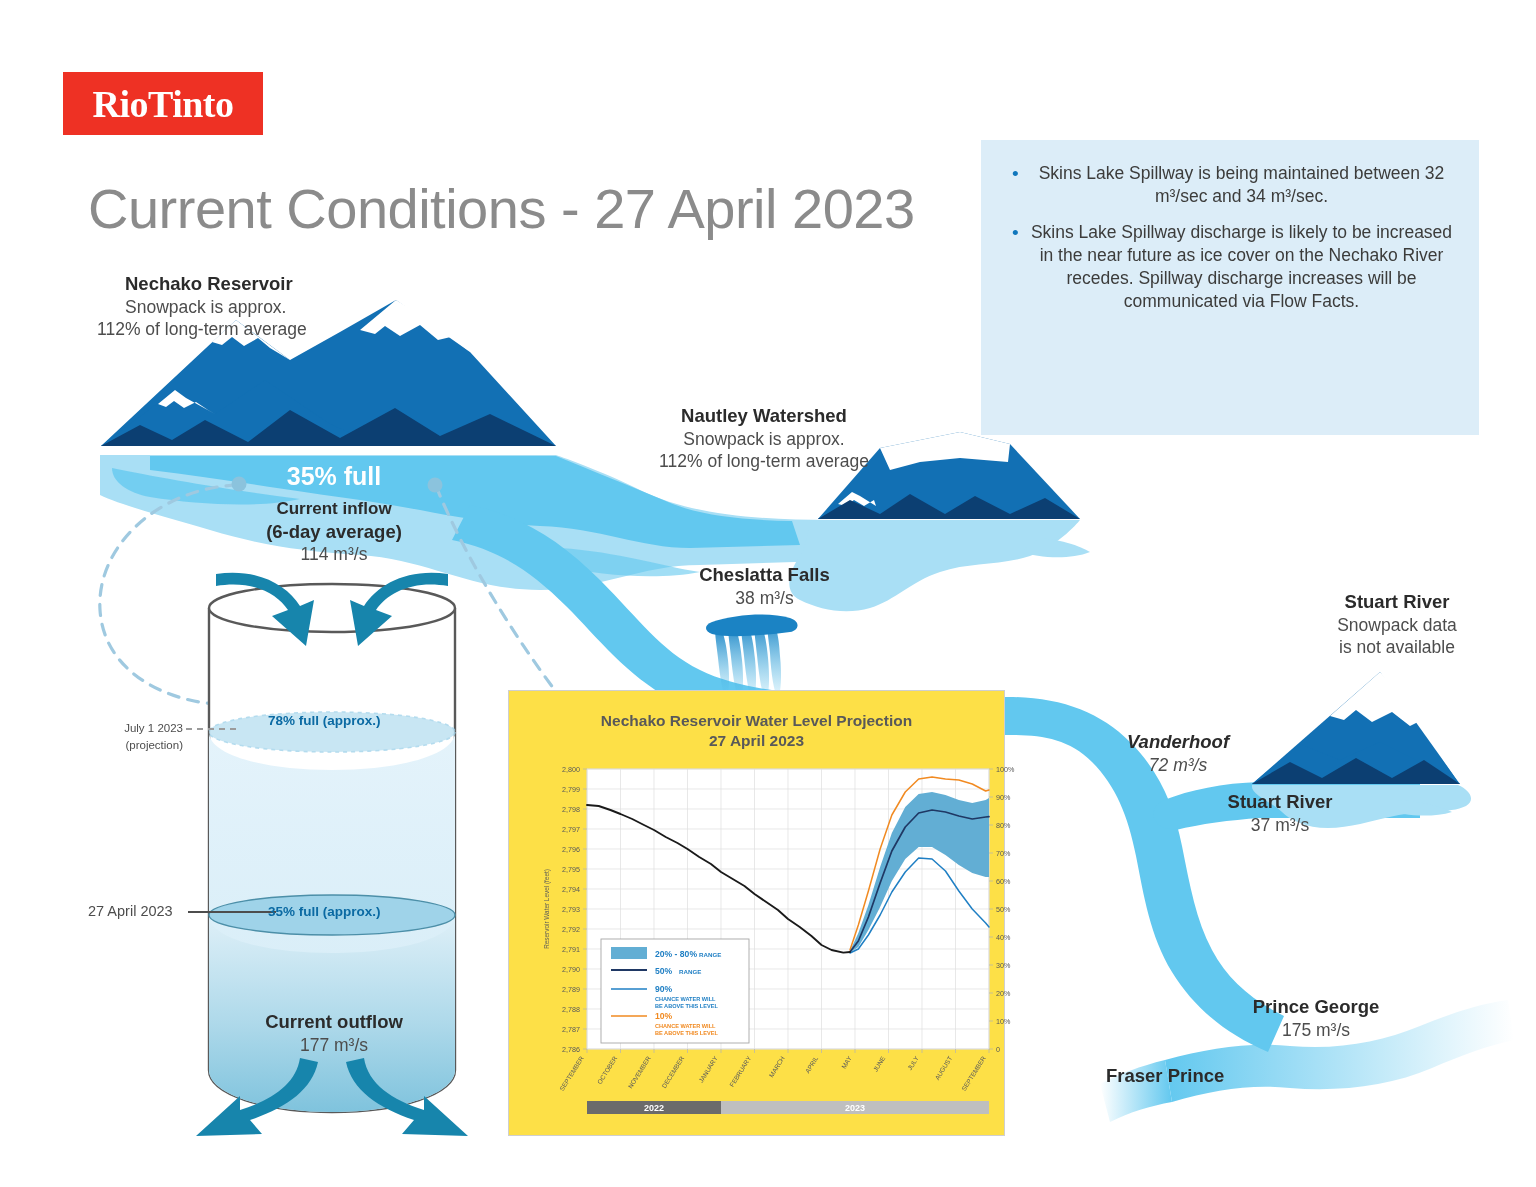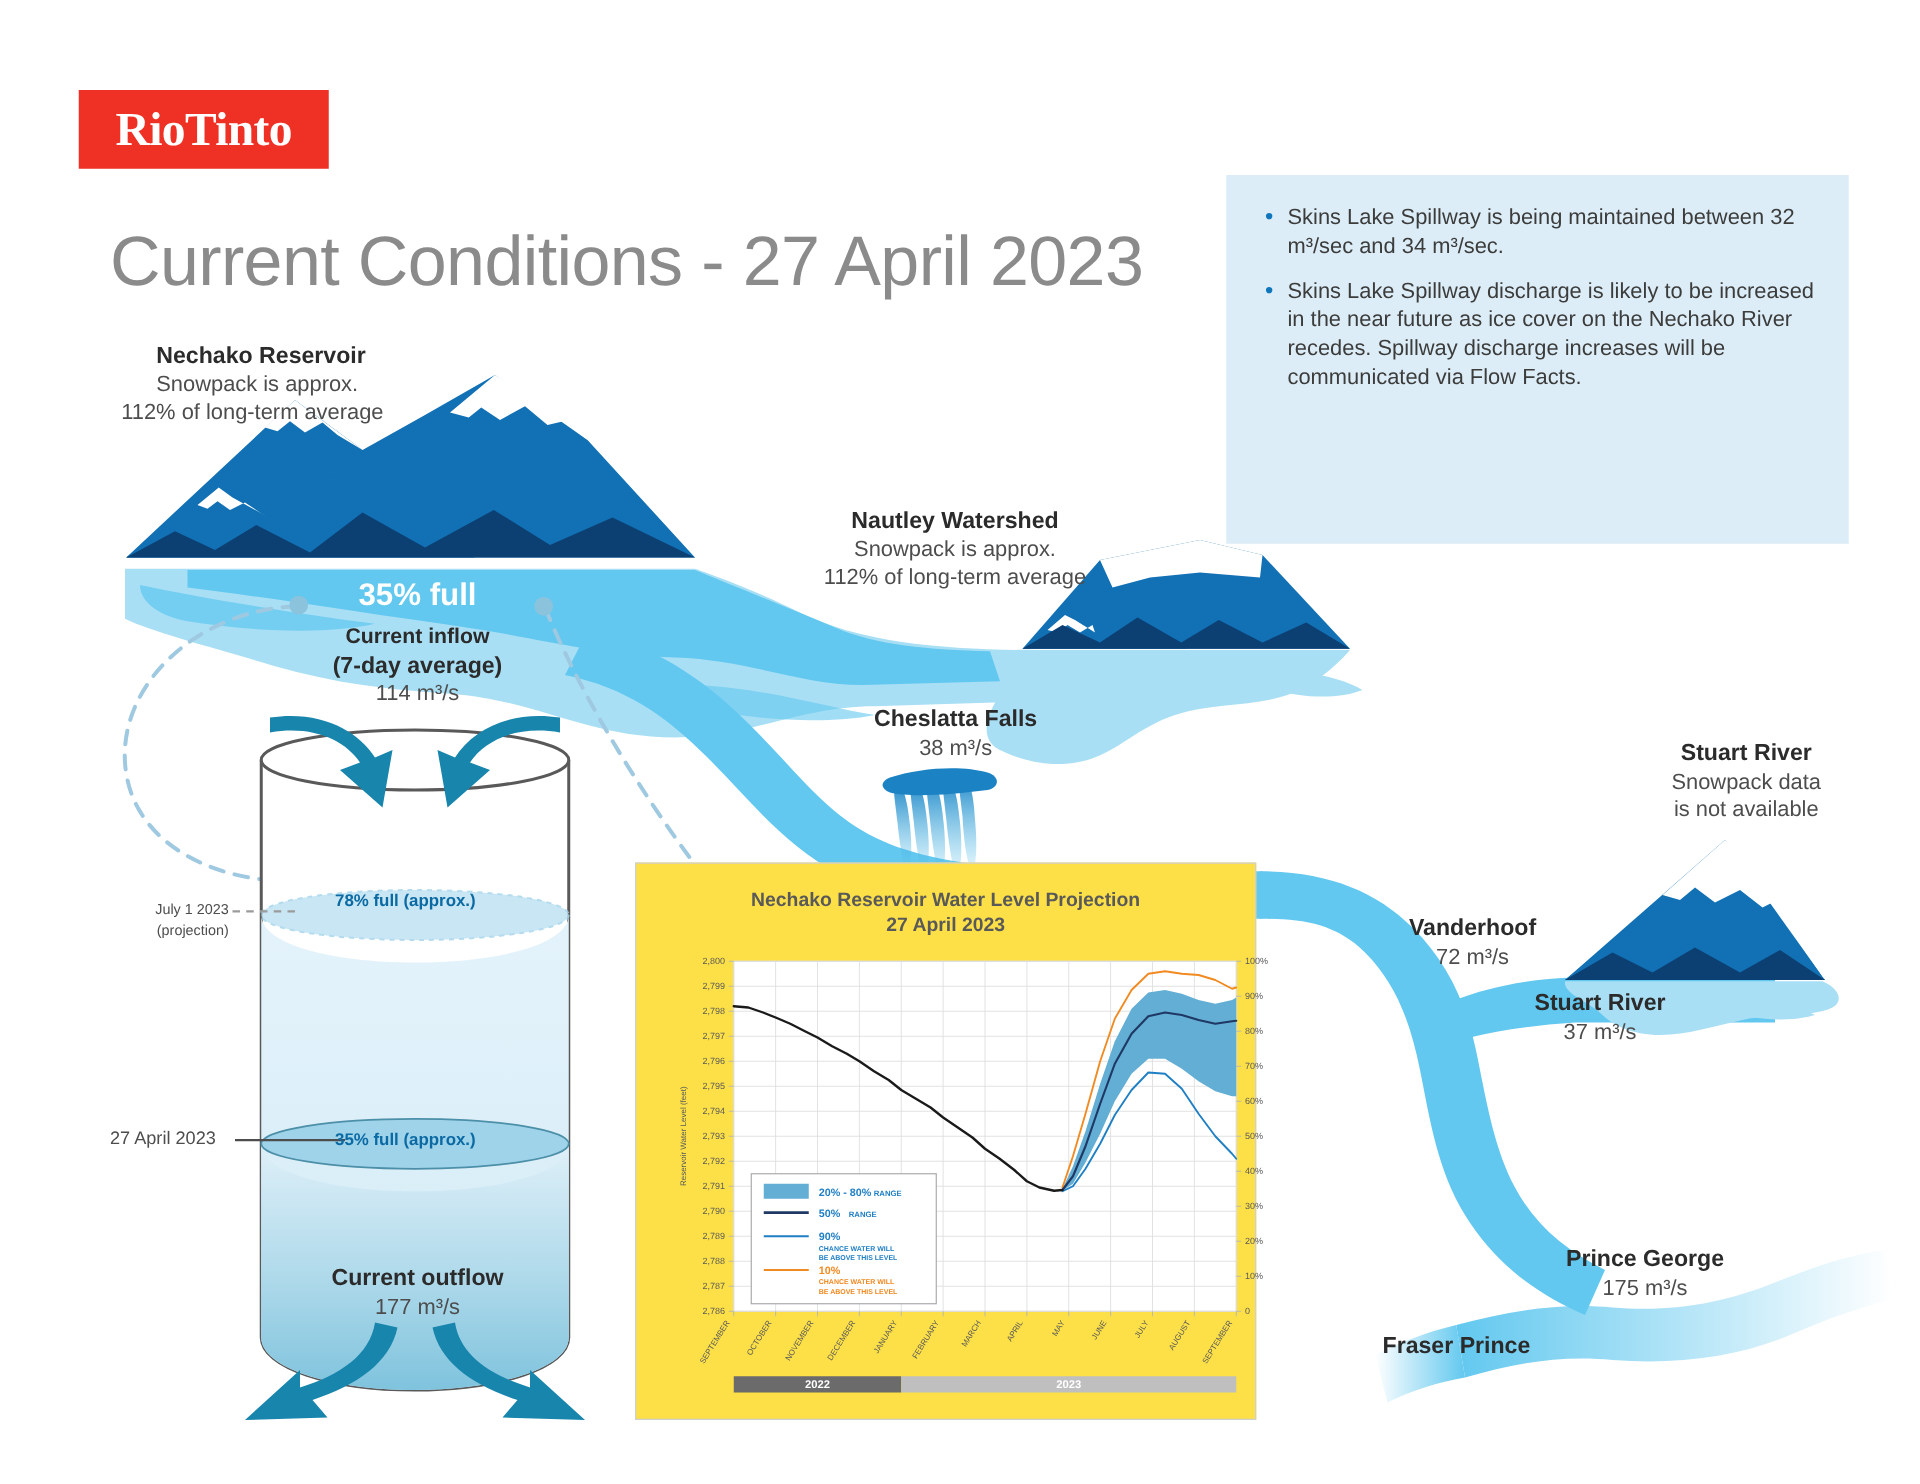--- a/index.html
+++ b/index.html
@@ -44,21 +44,21 @@
   #ops-box {
     position: absolute; left: 981px; top: 140px;
     width: 498px; height: 295px;
     background: #dcedf8;
     padding: 22px 26px 10px 26px;
   }
   #ops-title {
     color: #0f76bc; font-weight: bold; font-size: 19.5px;
     margin-bottom: 7px;
   }
-  #ops-list { list-style: none; margin: 0; padding: 0; }
+  #ops-list { list-style: none; margin: 0; padding: 0; text-align: center; }
   #ops-list li {
     position: relative; padding-left: 23px; margin-bottom: 12px;
     font-size: 17.5px; line-height: 1.33; color: #3c3c3b;
   }
   #ops-list li:before {
     content: "\2022"; position: absolute; left: 5px; top: -1px;
     color: #0f76bc; font-size: 19px;
   }
   #ops-list li b { font-weight: bold; }
 
@@ -275,21 +275,21 @@
   <div class="sub">Snowpack data</div>
   <div class="sub">is not available</div>
 </div>
 
 <div class="callout c-center" style="left:672px; top:563px; width:185px; font-size:17.5px;">
   <div class="hd" style="font-size:18.5px;">Cheslatta Falls</div>
   <div class="sub">38 m³/s</div>
 </div>
 
 
-<div class="callout c-center" style="left:1098px; top:730px; width:160px; font-size:17.5px;">
+<div class="callout c-center" style="left:1098px; top:730px; width:160px; font-size:17.5px;font-style:italic;">
   <div class="hd" style="font-size:18.5px;">Vanderhoof</div>
   <div class="sub">72 m³/s</div>
 </div>
 
 <div class="callout c-center" style="left:1196px; top:790px; width:168px; font-size:17.5px;">
   <div class="hd" style="font-size:18.5px;">Stuart River</div>
   <div class="sub">37 m³/s</div>
 </div>
 
 <div class="callout c-center" style="left:1226px; top:995px; width:180px; font-size:17.5px;">
@@ -298,21 +298,21 @@
 </div>
 
 <div class="callout" style="left:1106px; top:1064px; font-size:18.5px;">
   <div class="hd">Fraser Prince</div>
 </div>
 
 <div style="position:absolute; left:234px; top:462px; width:200px; text-align:center; color:#ffffff; font-weight:bold; font-size:25px;">35% full</div>
 
 <div class="callout c-center" style="left:234px; top:498px; width:200px; font-size:17.5px;">
   <div class="hd" style="font-size:17px;">Current inflow</div>
-  <div class="hd" style="font-size:18.5px;">(7-day average)</div>
+  <div class="hd" style="font-size:18.5px;">(6-day average)</div>
   <div class="sub">114 m³/s</div>
 </div>
 
 <div class="callout c-center" style="left:234px; top:1010px; width:200px; font-size:17.5px;">
   <div class="hd" style="font-size:18.5px;">Current outflow</div>
   <div class="sub">177 m³/s</div>
 </div>
 
 <div class="date-lbl" style="left:121px; top:719px; width:62px; text-align:right;">
   <span class="tiny">July 1 2023</span><br>

